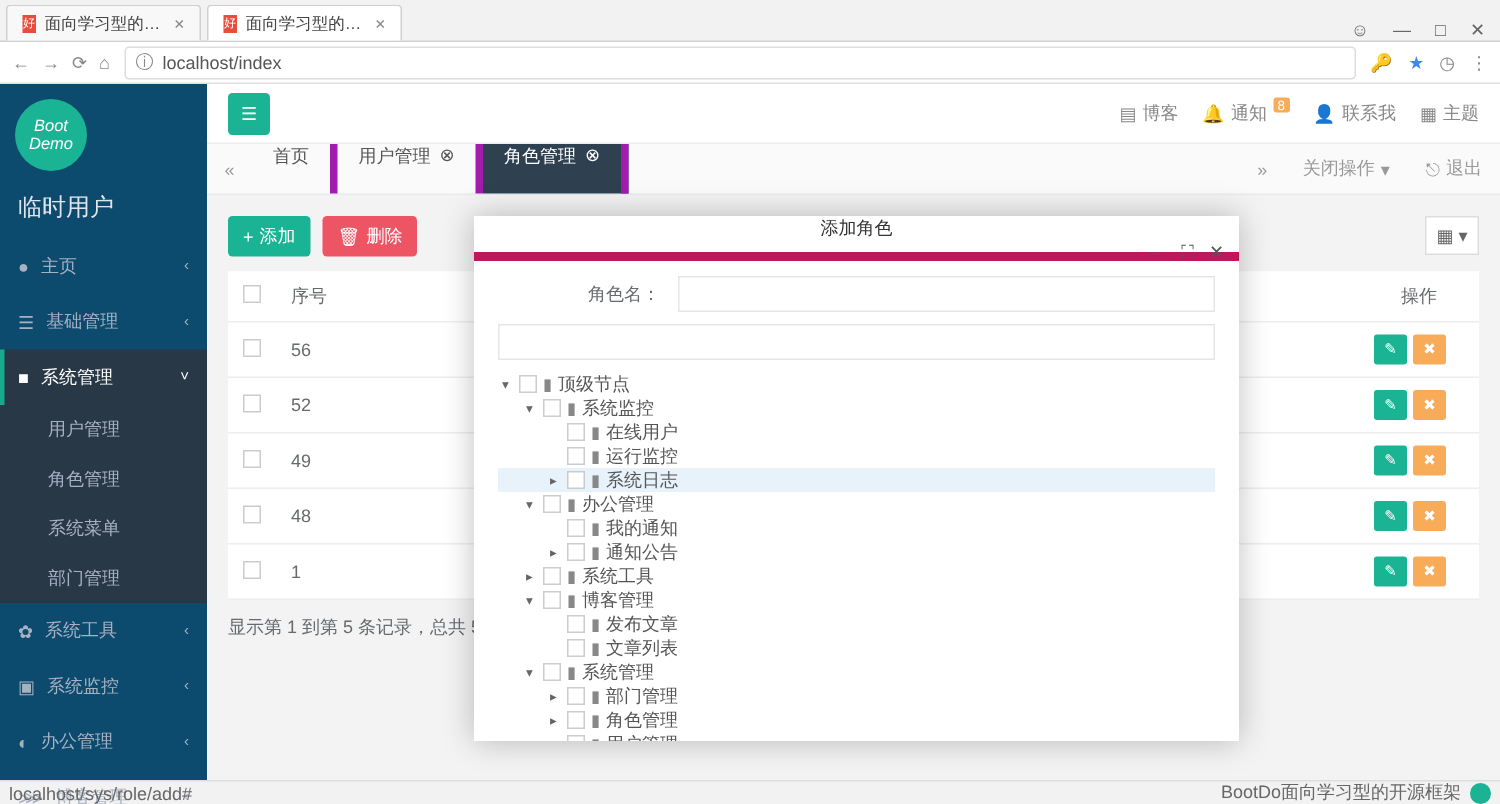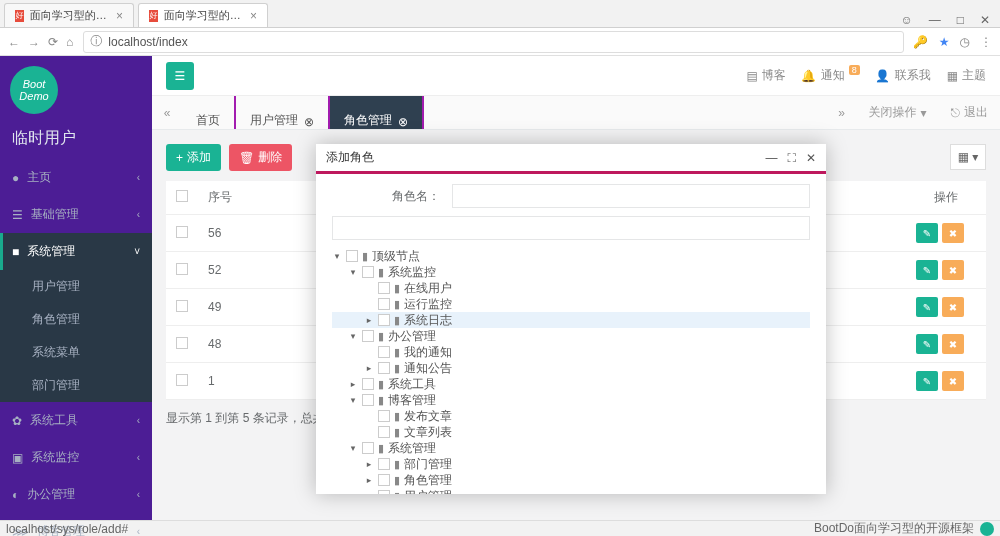--- a/index.html
+++ b/index.html
@@ -17,40 +17,40 @@
 .addr-bar { height: 28px; display: flex; align-items: center; padding: 0 8px; gap: 10px; border-bottom: 1px solid #e0e0e0; background: #fff; }
 .addr-bar .nav-icons { display: flex; gap: 8px; color: #888; }
 .url-box { flex: 1; display: flex; align-items: center; gap: 6px; border: 1px solid #ddd; border-radius: 3px; padding: 2px 6px; height: 22px; }
 .url-box .lock { color: #888; }
 .url-box .url { color: #555; font-size: 12px; }
 .addr-icons { display: flex; gap: 10px; color: #888; }
 .addr-icons .star { color: #4285f4; }
 
 
 .app { display: flex; height: calc(536px - 28px - 28px - 16px); }
-.sidebar { width: 152px; background: #4c1d95; color: #a7b1c2; display: flex; flex-direction: column; }
+.sidebar { width: 138px; background: #0c4a6e; color: #a7b1c2; display: flex; flex-direction: column; }
 .logo-area { padding: 10px; }
 .logo-circle { width: 48px; height: 48px; border-radius: 50%; background: #1ab394; display: flex; align-items: center; justify-content: center; color: #fff; font-size: 11px; text-align: center; line-height: 1.1; font-style: italic; }
 .side-user { padding: 4px 12px 10px; color: #dfe4ed; font-size: 16px; }
 .menu-item { padding: 10px 12px; display: flex; align-items: center; gap: 8px; cursor: pointer; color: #a7b1c2; }
 .menu-item .chev { margin-left: auto; font-size: 10px; }
 .menu-item.active { background: #293846; color: #fff; border-left: 3px solid #19aa8d; padding-left: 9px; }
 .submenu { background: #293846; }
 .submenu .sub-item { padding: 8px 12px 8px 32px; cursor: pointer; color: #a7b1c2; }
 
 .main { flex: 1; display: flex; flex-direction: column; background: #f3f3f4; min-width: 0; }
 .topbar { height: 40px; background: #fff; display: flex; align-items: center; padding: 0 14px; gap: 14px; border-bottom: 1px solid #eee; }
 .hamburger { width: 28px; height: 28px; background: #1ab394; border-radius: 3px; display: flex; align-items: center; justify-content: center; color: #fff; }
 .topbar .right { margin-left: auto; display: flex; align-items: center; gap: 16px; color: #888; }
 .topbar .right .item { display: flex; align-items: center; gap: 4px; }
 .badge-y { position: relative; top: -6px; background: #f8ac59; color: #fff; font-size: 9px; padding: 0 3px; border-radius: 2px; }
 
 .tabstrip { height: 34px; background: #fafafa; display: flex; align-items: stretch; border-bottom: 1px solid #e7eaec; }
 .tabstrip .tab-nav { width: 30px; display: flex; align-items: center; justify-content: center; color: #999; }
-.tabstrip .tab { padding: 0 14px; display: flex; align-items: flex-end; gap: 6px; color: #555; border-right: 2px solid #a21caf; }
+.tabstrip .tab { padding: 0 14px; display: flex; align-items: flex-start; gap: 6px; color: #555; border-right: 5px solid #a21caf; }
 .tabstrip .tab.active { background: #2f4050; color: #fff; }
 .tabstrip .tabright { margin-left: auto; display: flex; align-items: center; }
 .tabstrip .tabright .menu { padding: 0 12px; color: #999; display: flex; align-items: center; gap: 4px; }
 
 .content { position: relative; flex: 1; padding: 14px; overflow: hidden; }
 .toolbar { display: flex; gap: 8px; margin-bottom: 10px; }
 .btn { padding: 5px 10px; border-radius: 3px; color: #fff; display: inline-flex; align-items: center; gap: 4px; font-size: 12px; cursor: pointer; }
 .btn-green { background: #1ab394; }
 .btn-red { background: #ed5565; }
 .btn-warn { background: #f8ac59; }
@@ -60,21 +60,21 @@
 table.data { width: 100%; background: #fff; border-collapse: collapse; }
 table.data th, table.data td { text-align: left; padding: 8px 10px; border-bottom: 1px solid #eee; color: #676a6c; font-weight: normal; }
 table.data th { background: #fff; }
 .chk { width: 12px; height: 12px; border: 1px solid #ccc; display: inline-block; background: #fff; }
 .row-actions { display: flex; gap: 4px; }
 .icon-btn { width: 22px; height: 20px; border-radius: 2px; display: flex; align-items: center; justify-content: center; color: #fff; font-size: 10px; }
 .pager-info { margin-top: 10px; color: #676a6c; }
 
 
 .modal { position: absolute; left: 316px; top: 144px; width: 510px; height: 350px; background: #fff; box-shadow: 0 0 20px rgba(0,0,0,0.25); display: flex; flex-direction: column; }
-.modal-header { height: 30px; display: flex; align-items: center; padding: 0 10px; border-bottom: 3px solid #be185d; }
+.modal-header { height: 30px; display: flex; align-items: center; padding: 0 10px; border-bottom: 6px solid #be185d; flex-direction: column; }
 .modal-header .title { color: #333; }
 .modal-header .controls { margin-left: auto; display: flex; gap: 10px; color: #555; }
 .modal-body { flex: 1; padding: 10px 16px; overflow: hidden; }
 .form-row { display: flex; align-items: flex-start; margin-bottom: 8px; }
 .form-row .label { width: 120px; text-align: right; color: #676a6c; padding-right: 12px; padding-top: 4px; }
 .form-row .field { flex: 1; }
 .text-input { width: 100%; height: 24px; border: 1px solid #e5e6e7; background: #fff; }
 .tree { font-size: 12px; color: #555; }
 .tree-node { display: flex; align-items: center; gap: 4px; height: 16px; padding: 0; }
 .tree-node .caret { width: 10px; text-align: center; color: #666; font-size: 9px; }

